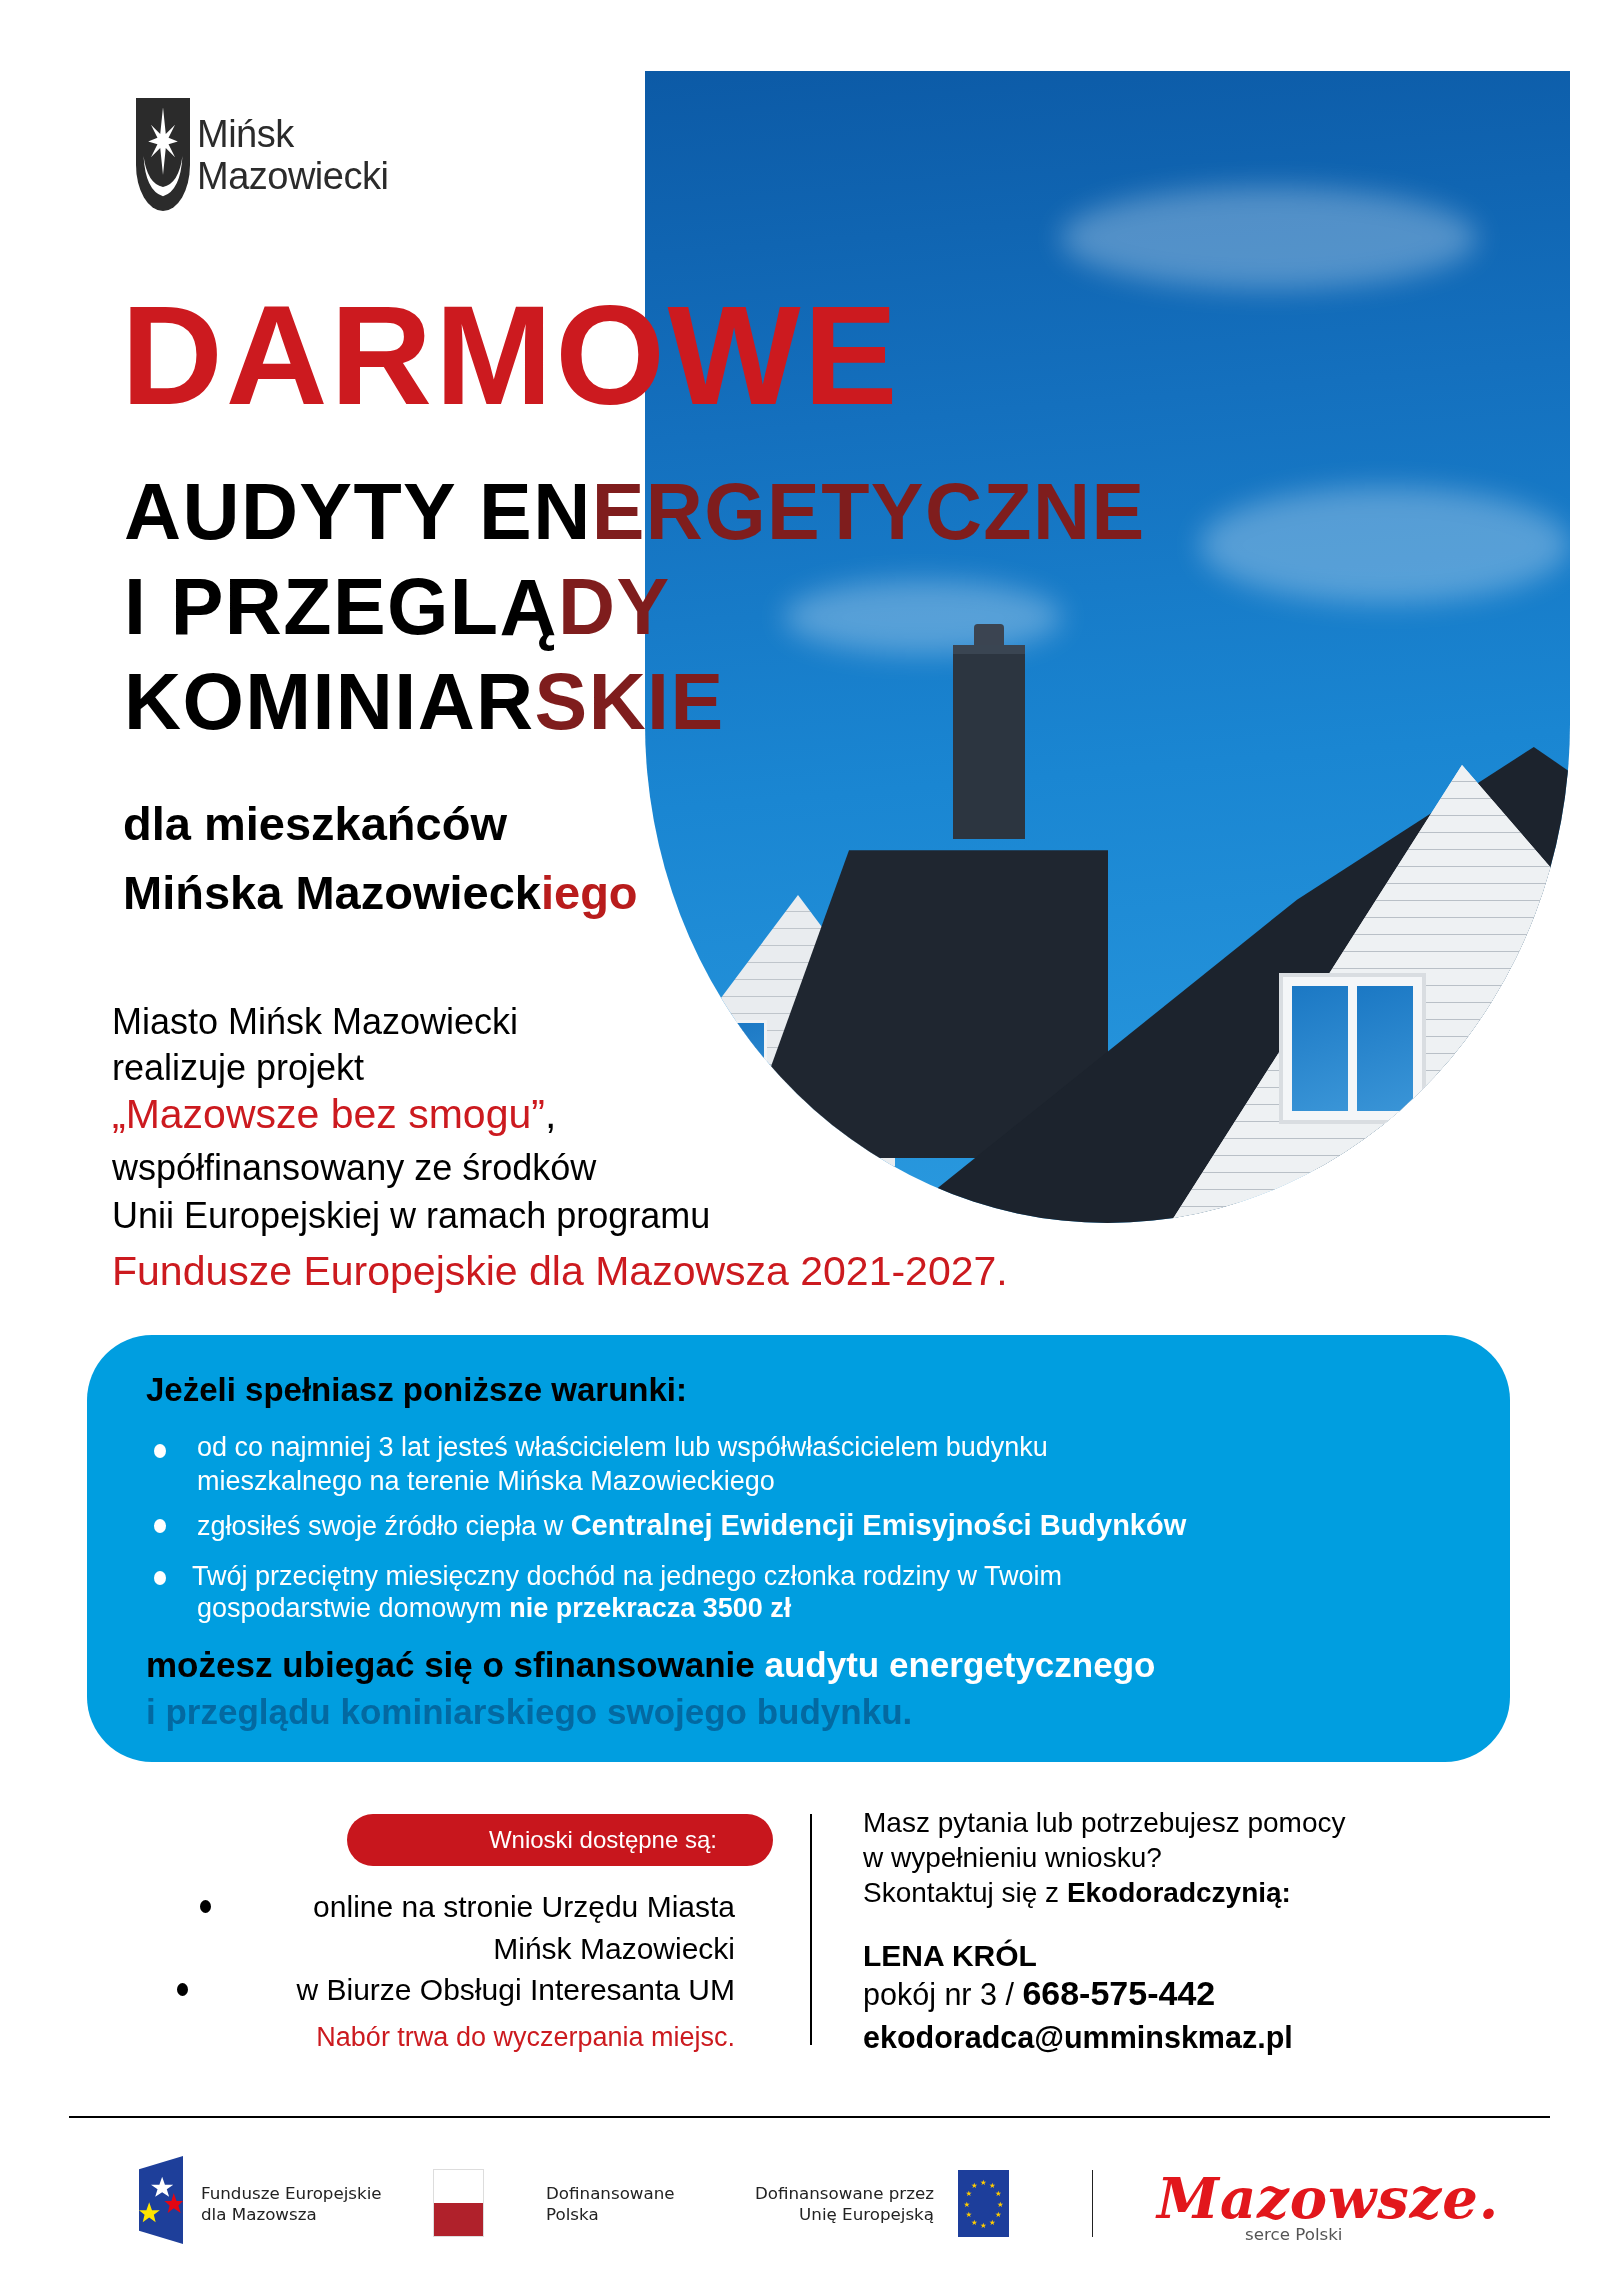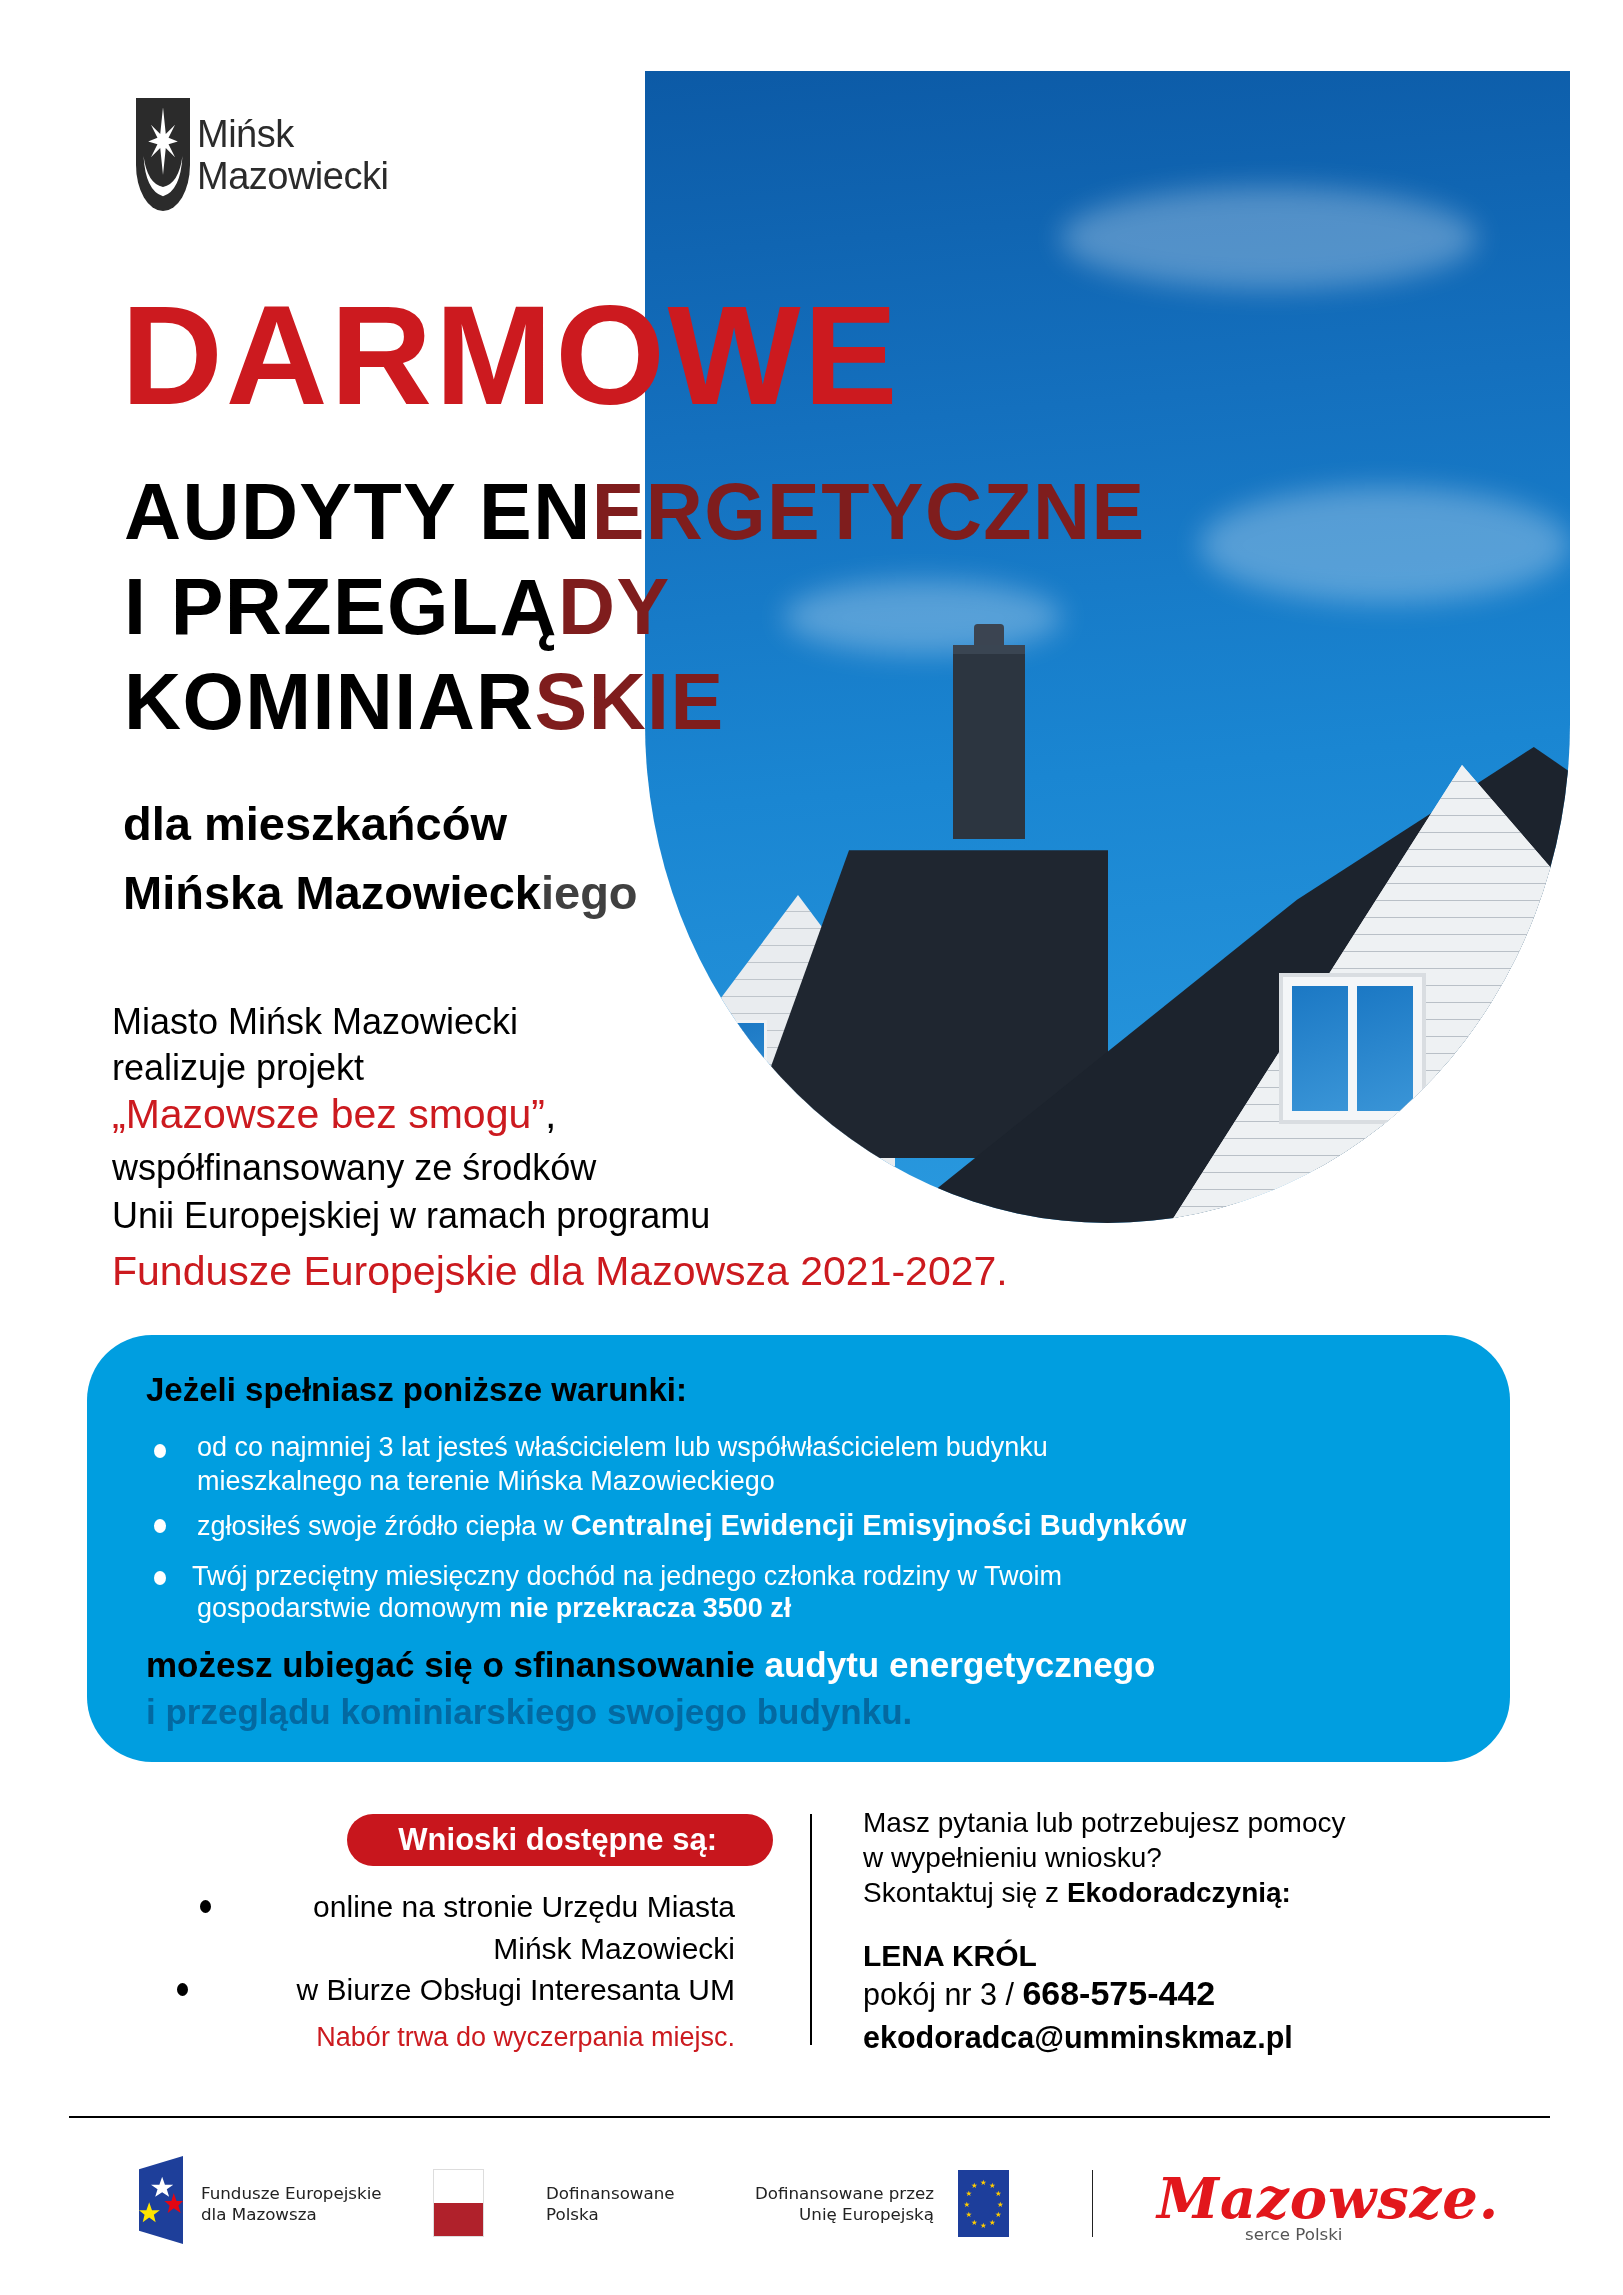--- a/index.html
+++ b/index.html
@@ -30,36 +30,36 @@
   
   .logo-shield { left:136px; top:98px; width:54px; height:113px; background:#2b2b2b; border-radius:0 0 27px 27px / 0 0 46px 46px; }
   .logo-text { left:197px; top:113px; font-size:38px; line-height:42px; color:#2b2b2b; font-weight:400; font-family:"Liberation Sans", sans-serif; letter-spacing:-0.5px; }
 
   
   .h-darmowe { left:121px; top:285px; font-size:141px; font-weight:700; line-height:1; letter-spacing:2.8px; color:#cc1a1f; font-family:"Liberation Sans", sans-serif; white-space:nowrap; }
   .h-line { left:124px; font-size:79px; font-weight:700; line-height:1; letter-spacing:1.4px; white-space:nowrap; font-family:"Liberation Sans", sans-serif; }
   .h-line .w { color:#7f1d1d; }
   .h-line .b { color:#000000; }
   .sub { left:123px; font-size:47px; line-height:1; font-weight:700; white-space:nowrap; }
-  .sub .w { color:#404040; }
+  .sub .w { color:#b91c1c; }
 
   .body-txt { left:112px; font-size:36px; font-weight:400; line-height:1; white-space:nowrap; }
   .red { color:#cc1a1f; }
 
   
   .panel { left:87px; top:1335px; width:1423px; height:427px; background:#009ee0; border-radius:65px; }
   .panel-title { left:146px; top:1371px; font-size:33px; font-weight:700; color:#000; white-space:nowrap; }
   .bullet-dot { width:12px; height:14px; border-radius:50%; background:#fff; }
   .cond { font-size:27px; color:#fff; white-space:nowrap; line-height:1; }
   .cond b { font-weight:700; }
   .cta { left:146px; font-size:35px; font-weight:700; white-space:nowrap; line-height:1; }
   .cta .b { color:#000; } .cta .w { color:#fff; }
 
   
-  .pill { left:347px; top:1814px; width:426px; height:52px; background:#c8161d; border-radius:26px; color:#fff; font-size:31px; display:flex; align-items:center; justify-content:flex-end; padding-right:56px; box-sizing:border-box; white-space:nowrap;font-weight:bold; }
+  .pill { left:347px; top:1814px; width:426px; height:52px; background:#c8161d; border-radius:26px; color:#fff; font-size:24px; display:flex; align-items:center; justify-content:flex-end; padding-right:56px; box-sizing:border-box; white-space:nowrap; }
   .avail { font-size:30px; white-space:nowrap; line-height:1; }
   .dot-black { width:11px; height:13px; border-radius:50%; background:#000; }
   .vdiv { left:810px; top:1814px; width:1.9px; height:231px; background:#000; }
 
   .contact { left:863px; font-size:28px; white-space:nowrap; line-height:1; }
   .contact b { font-weight:700; }
   .contact-big { left:863px; font-size:32px; font-weight:700; white-space:nowrap; line-height:1; }
 
   .hr { left:69px; top:2116px; width:1481px; height:2.3px; background:#000; }
 

